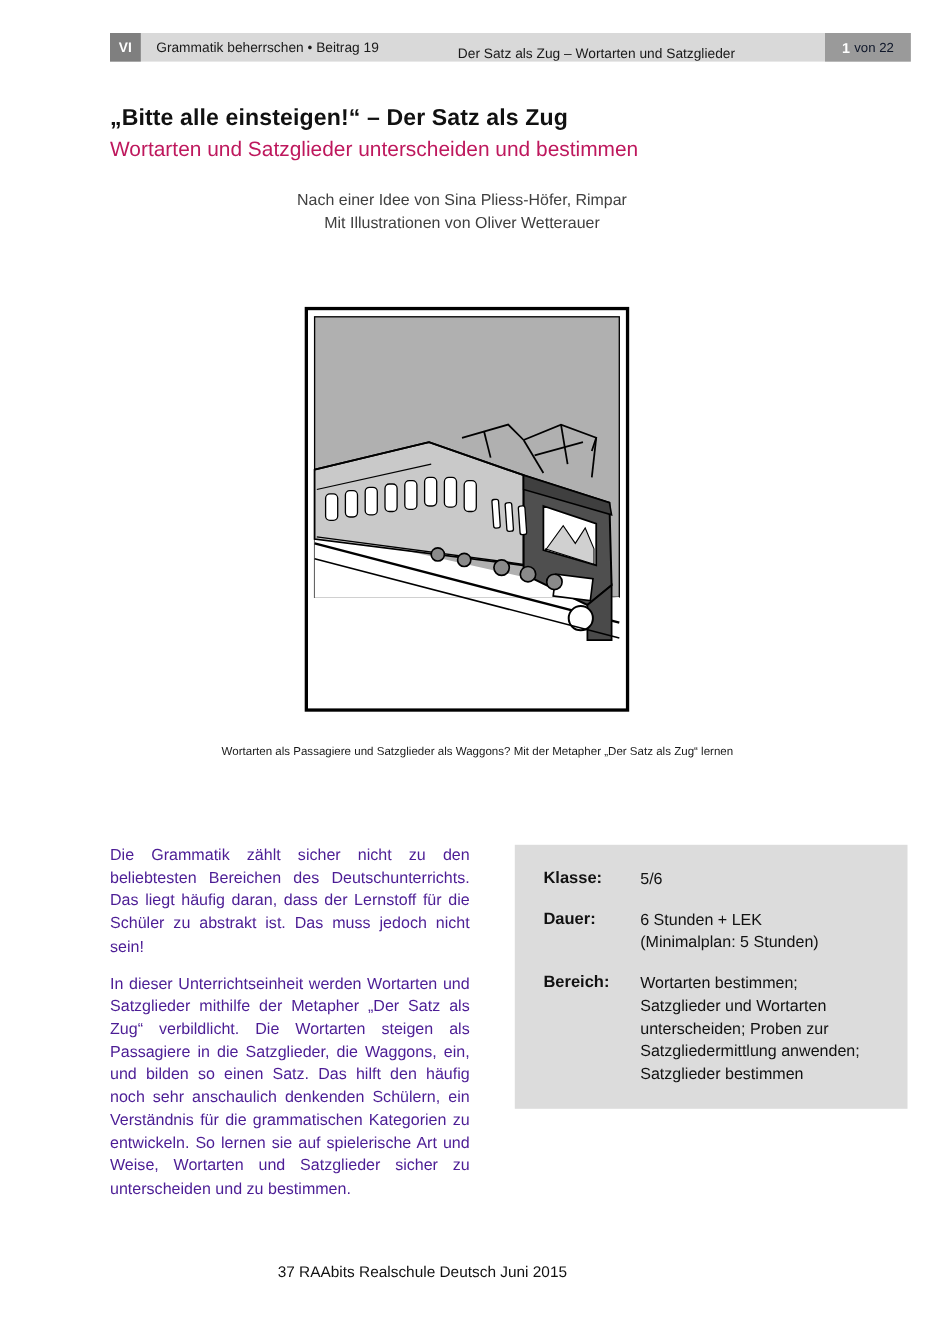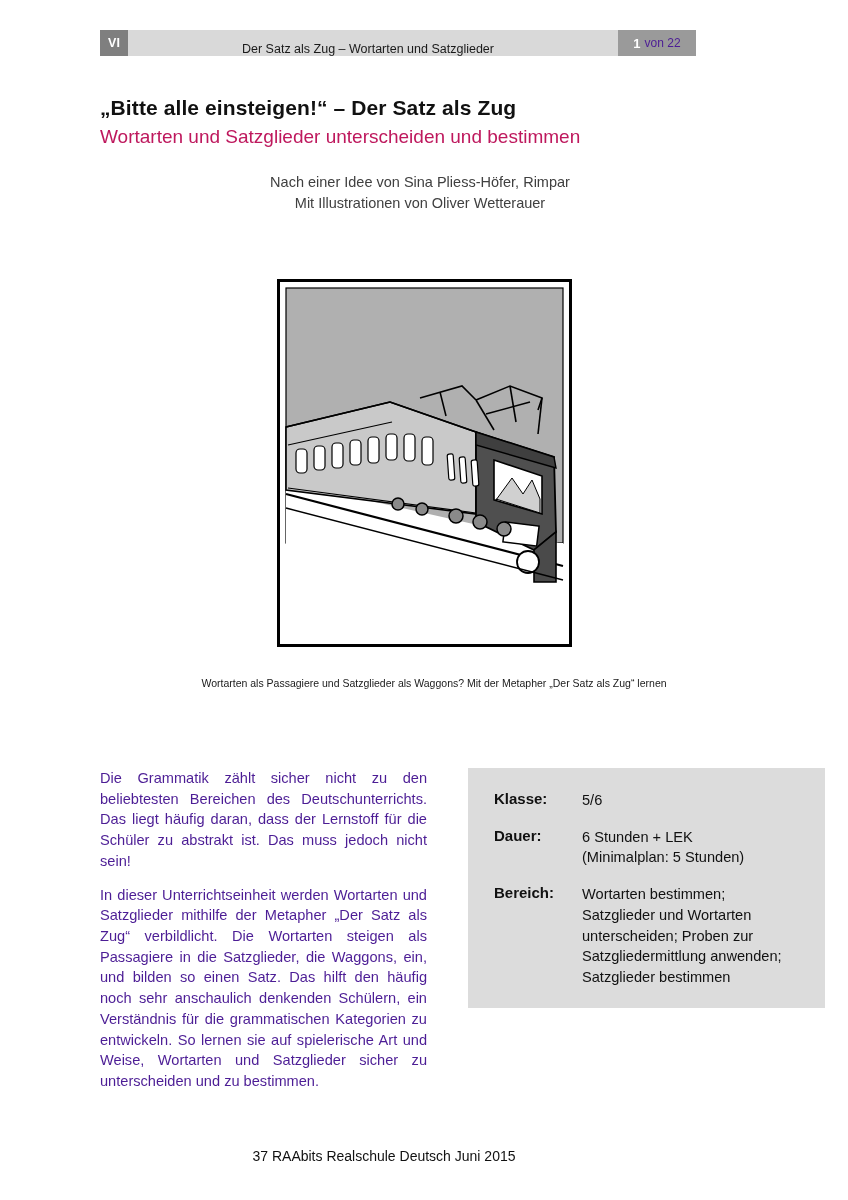--- a/index.html
+++ b/index.html
@@ -14,21 +14,21 @@
     color: #1a1a1a;
     position: relative;
     overflow: hidden;
   }
 
   
   .header {
     position: absolute;
     left: 100px;
     top: 30px;
-    width: 596px;
+    width: 728px;
     height: 26px;
     background: #d9d9d9;
     display: flex;
     align-items: stretch;
   }
   .header-badge {
     width: 28px;
     background: #7f7f7f;
     color: #ffffff;
     font-size: 12.5px;
@@ -67,21 +67,21 @@
     align-items: center;
     justify-content: center;
     gap: 4px;
   }
   .header-page .pg-num {
     font-weight: bold;
     font-size: 13px;
   }
   .header-page .pg-rest {
     font-size: 12px;
-    color: #4c1d95;
+    color: #0f172a;
   }
 
   
   .title-block {
     position: absolute;
     left: 100px;
     top: 96px;
     width: 640px;
   }
   .main-title {
@@ -190,20 +190,21 @@
     text-align: center;
     font-size: 14px;
     color: #111111;
   }
 </style>
 </head>
 <body>
 
 <div class="header">
   <div class="header-badge">VI</div>
+  <div class="header-left">Grammatik beherrschen • Beitrag 19</div>
   <div class="header-center">Der Satz als Zug – Wortarten und Satzglieder</div>
   <div class="header-page">
     <span class="pg-num">1</span>
     <span class="pg-rest">von 22</span>
   </div>
 </div>
 
 <div class="title-block">
   <h1 class="main-title">„Bitte alle einsteigen!“ – Der Satz als Zug</h1>
   <h2 class="sub-title">Wortarten und Satzglieder unterscheiden und bestimmen</h2>

